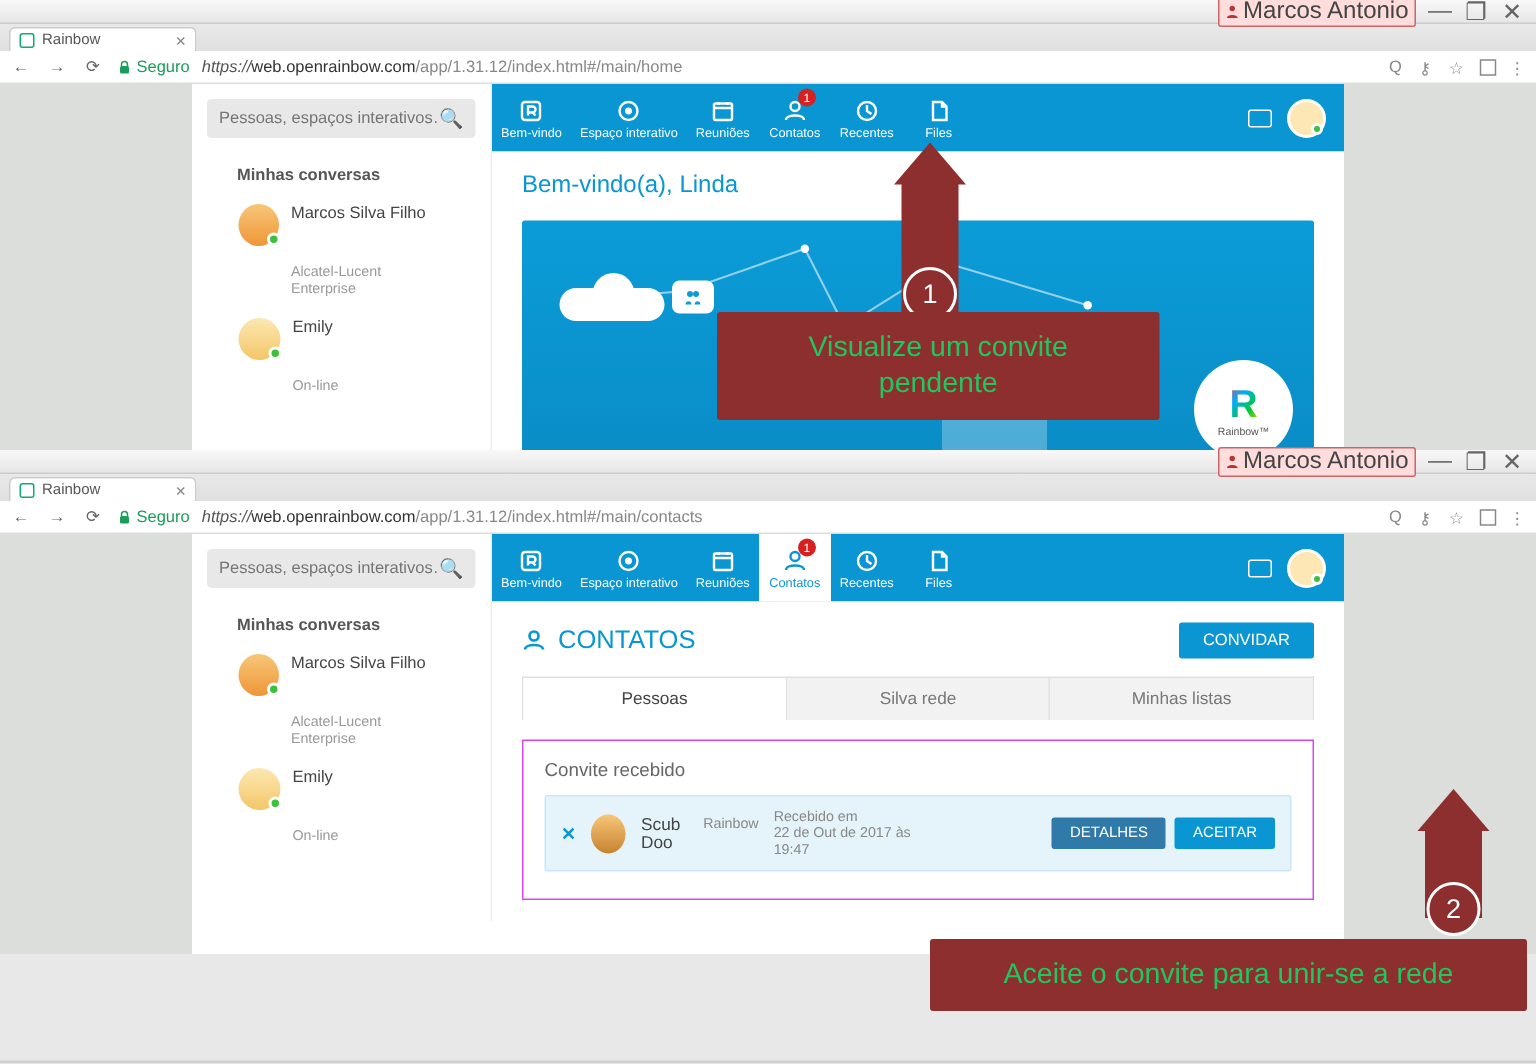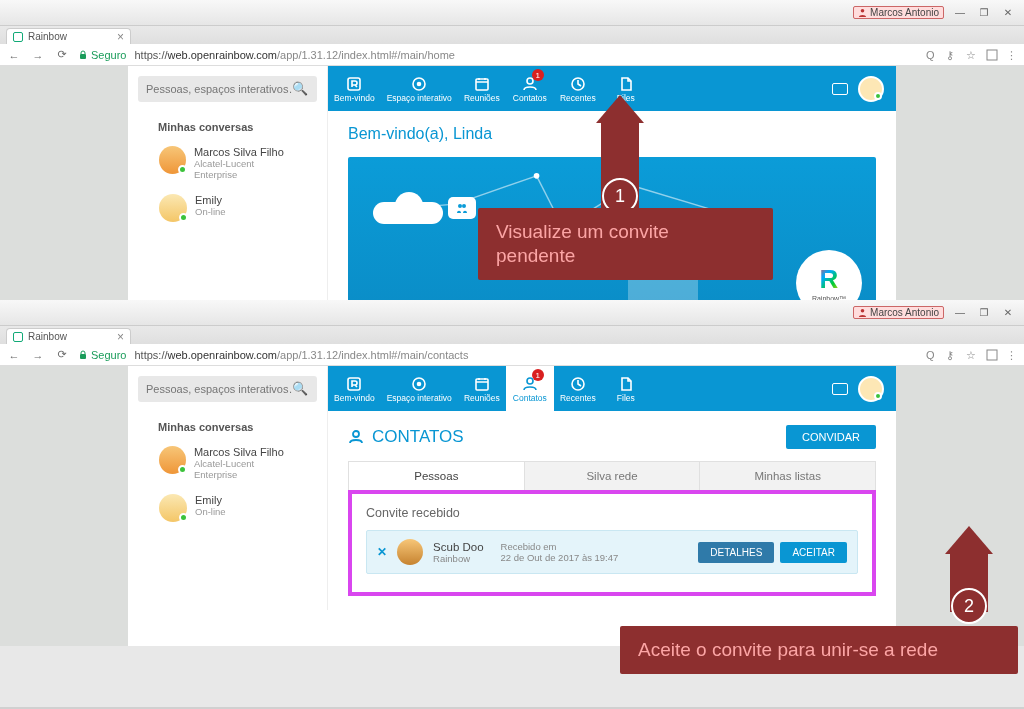--- a/index.html
+++ b/index.html
@@ -1,58 +1,58 @@
 <!DOCTYPE html>
 <html><head>
 <meta charset="utf-8">
 <style>
   * { box-sizing: border-box; margin: 0; padding: 0; font-family: "Segoe UI", Arial, sans-serif; }
   body { background: #f0f0f0; width: 1024px; }
   .pane { width: 1024px; background: #e8e8e8; position: relative; border-bottom: 2px solid #d0d0d0; }
 
   
-  .os-bar { height: 26px; background: linear-gradient(#f8f8f8,#e6e6e6); display:flex; align-items:center; justify-content:flex-end; font-size:10px; color:#444; border-bottom:1px solid #ccc; padding-right:4px;}
+  .os-bar { height: 16px; background: linear-gradient(#f8f8f8,#e6e6e6); display:flex; align-items:center; justify-content:flex-end; font-size:16px; color:#444; border-bottom:1px solid #ccc; padding-right:4px;}
   .os-bar .userbox { border:1px solid #c66; background:#fdd; padding:0 4px; display:flex; align-items:center; gap:3px; margin-right:4px; border-radius:2px;}
   .os-bar .userbox svg { width:9px; height:9px; }
   .os-bar .wbtn { width:24px; height:14px; display:flex; align-items:center; justify-content:center; color:#666; }
 
   
   .tabstrip { height: 18px; background: linear-gradient(#e9e9e9,#dfdfdf); display:flex; align-items:flex-end; }
   .tab { background:#fff; border:1px solid #ccc; border-bottom:none; border-top-left-radius:4px; border-top-right-radius:4px; height:16px; min-width:125px; margin-left:6px; display:flex; align-items:center; gap:5px; padding:0 6px; font-size:10px; color:#555; }
   .tab .favicon { width:10px; height:10px; border:1px solid #1a7; display:inline-block; border-radius:2px; }
   .tab .close { margin-left:auto; color:#888; font-size:12px; line-height:1; }
 
   
   .addr { height: 22px; background:#fff; border-bottom:1px solid #ddd; display:flex; align-items:center; gap:8px; padding:0 6px; font-size:11px; color:#555;}
   .navbtn { width:16px; text-align:center; color:#666; }
   .secure { color:#1a9c5a; display:flex; align-items:center; gap:3px;}
   .secure svg { width:10px; height:10px; }
   .url { color:#888; }
-  .url .host { color:#555; }
+  .url .host { color:#555;font-style:italic; }
   .addr .right { margin-left:auto; display:flex; gap:8px; color:#888; align-items:center;}
   .addr .right span, .addr .right svg { width:12px; height:12px; }
   .layout { display:flex; background:#dcdedc; }
   .gutter { width:128px; background:#dcdedc; }
   .panel { width:768px; background:#fff; display:flex; flex-direction:column; }
 
   
   .sidebar { width:200px; background:#fff; border-right:1px solid #eee; }
   .search { height:45px; display:flex; align-items:center; padding:0 10px;}
   .searchbox { flex:1; height:26px; background:#e8e8e8; border-radius:3px; display:flex; align-items:center; padding:0 8px; }
   .searchbox input { flex:1; background:transparent; border:none; font-size:11px; color:#888; outline:none; }
   .searchbox .mag { color:#777; font-size:13px; }
   .sb-title { font-size:11px; color:#555; font-weight:600; padding:10px 30px 6px; }
   .conv { display:flex; align-items:flex-start; gap:8px; padding:7px 31px; }
   .avatar { width:28px; height:28px; border-radius:50%; background:linear-gradient(#f7c678,#ef9638); position:relative; display:flex; align-items:center; justify-content:center;}
   .avatar.blonde { background:linear-gradient(#fbe8b3,#f4c667); }
   .avatar .dot { position:absolute; bottom:0; right:-1px; width:9px; height:9px; border-radius:50%; border:2px solid #fff; }
   .dot.on { background:#3bc23b; }
   .conv .meta { display:flex; flex-direction:column; }
   .conv .name { font-size:11px; color:#444; }
-  .conv .sub { font-size:9.5px; color:#999; }
+  .conv .sub { font-size:9.5px; color:#999;margin-top:28px; }
 
   
   .topnav { height:45px; background:#0996d3; display:flex; align-items:stretch; }
   .navicons { display:flex; }
   .nitem { display:flex; flex-direction:column; align-items:center; justify-content:center; color:#fff; font-size:8.5px; padding:0 6px; min-width:48px; position:relative; }
   .nitem.active { background:#fff; color:#0996d3; }
   .nitem .ico { height:18px; display:flex; align-items:center; }
   .nitem .ico svg { width:16px; height:16px; fill:none; stroke:currentColor; stroke-width:1.6; }
   .nitem .badge { position:absolute; top:3px; right:10px; width:12px; height:12px; background:#d92020; border-radius:50%; color:#fff; font-size:8px; display:flex; align-items:center; justify-content:center; }
   .topnav .spacer { flex:1; }
@@ -85,36 +85,36 @@
 
   
   .chead { display:flex; align-items:center; justify-content:space-between; }
   .chead h1 { color:#0996d3; font-size:17px; font-weight:400; display:flex; align-items:center; gap:8px; }
   .chead h1 svg { width:16px; height:16px; stroke:#0996d3; fill:none; stroke-width:1.8; }
   .invitebtn { background:#0996d3; color:#fff; font-size:11px; padding:6px 16px; border:none; border-radius:2px; }
   .tabs { display:flex; border:1px solid #e0e0e0; border-bottom:none; margin-top:12px; }
   .tabs .t { flex:1; text-align:center; font-size:11.5px; color:#777; padding:8px 0; background:#f2f2f2; border-right:1px solid #e0e0e0;}
   .tabs .t:last-child { border-right:none; }
   .tabs .t.active { background:#fff; color:#444; }
-  .section { border:4px solid #d946ef; padding:12px 14px 18px; }
+  .section { border:1px solid #d946ef; padding:12px 14px 18px;margin-top:13px; }
   .section h3 { font-size:12.5px; font-weight:400; color:#666; margin-bottom:10px; }
   .invite-card { background:#e4f4fa; border:1px solid #c9e7f2; border-radius:2px; display:flex; align-items:center; padding:8px 10px; gap:10px; }
   .invite-card .x { color:#0996d3; font-size:12px; font-weight:700; }
   .invite-card .pic { width:26px; height:26px; border-radius:50%; background:linear-gradient(#f7c678,#c68330); }
-  .invite-card .who { display:flex; flex-direction:column; }
+  .invite-card .who { display:flex; }
   .invite-card .who .nm { font-size:11.5px; color:#444; }
   .invite-card .who .cm { font-size:9.5px; color:#888; }
   .invite-card .when { font-size:9.5px; color:#888; display:flex; flex-direction:column; margin-left:auto; margin-right: 70px; }
   .invite-card .btns { display:flex; gap:6px; }
   .btn { font-size:10px; padding:5px 12px; border:none; border-radius:2px; color:#fff; }
   .btn.det { background:#2f7aa9; }
   .btn.acc { background:#0996d3; }
 
   
-  .callout { position:absolute; background:#8d2f2f; color:#fca5a5; text-align:center; border-radius:2px; display:flex; flex-direction:column; align-items:flex-start; justify-content:center; font-size:19px; line-height:1.25; padding:12px 18px; }
+  .callout { position:absolute; background:#8d2f2f; color:#22c55e; text-align:center; border-radius:2px; display:flex; flex-direction:column; align-items:center; justify-content:center; font-size:19px; line-height:1.25; padding:12px 18px; }
   .numcirc { width:36px; height:36px; border-radius:50%; background:#8d2f2f; border:2px solid #fff; color:#fff; display:flex; align-items:center; justify-content:center; font-size:18px; position:absolute;}
   .arrow-up { width:0; height:0; border-left:24px solid transparent; border-right:24px solid transparent; border-bottom:28px solid #8d2f2f; position:absolute; }
   .arrow-stem { width:38px; background:#8d2f2f; position:absolute; }
 </style>
 </head>
 <body>
 
 <div class="pane" style="height:300px;">
   <div class="os-bar">
     <div class="userbox">

